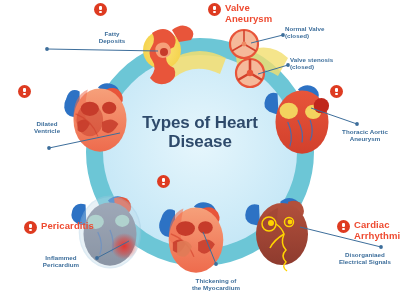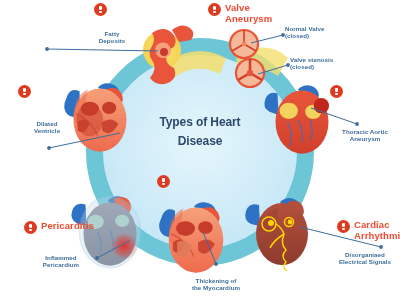--- a/index.html
+++ b/index.html
@@ -29,21 +29,21 @@
     width:2.2px;height:2.2px;background:#fff;border-radius:50%;
   }
   .sub{
     position:absolute;color:#3D6E9B;font-weight:bold;
     font-size:6.2px;line-height:7.4px;white-space:pre-line;
     letter-spacing:.05px;
   }
   .sub.ctr{text-align:center;}
   .title{
     position:absolute;color:#2E4A6B;font-weight:bold;
-    font-size:12px;line-height:19px;text-align:center;
+    font-size:17px;line-height:19px;text-align:center;
     white-space:pre-line;letter-spacing:-.1px;
   }
 </style>
 </head>
 <body>
 
 <svg id="stage" viewBox="0 0 400 300" xmlns="http://www.w3.org/2000/svg">
   <defs>
     <radialGradient id="gInner" cx="50%" cy="45%" r="60%">
       <stop offset="0%" stop-color="#E6F6FC"></stop>

